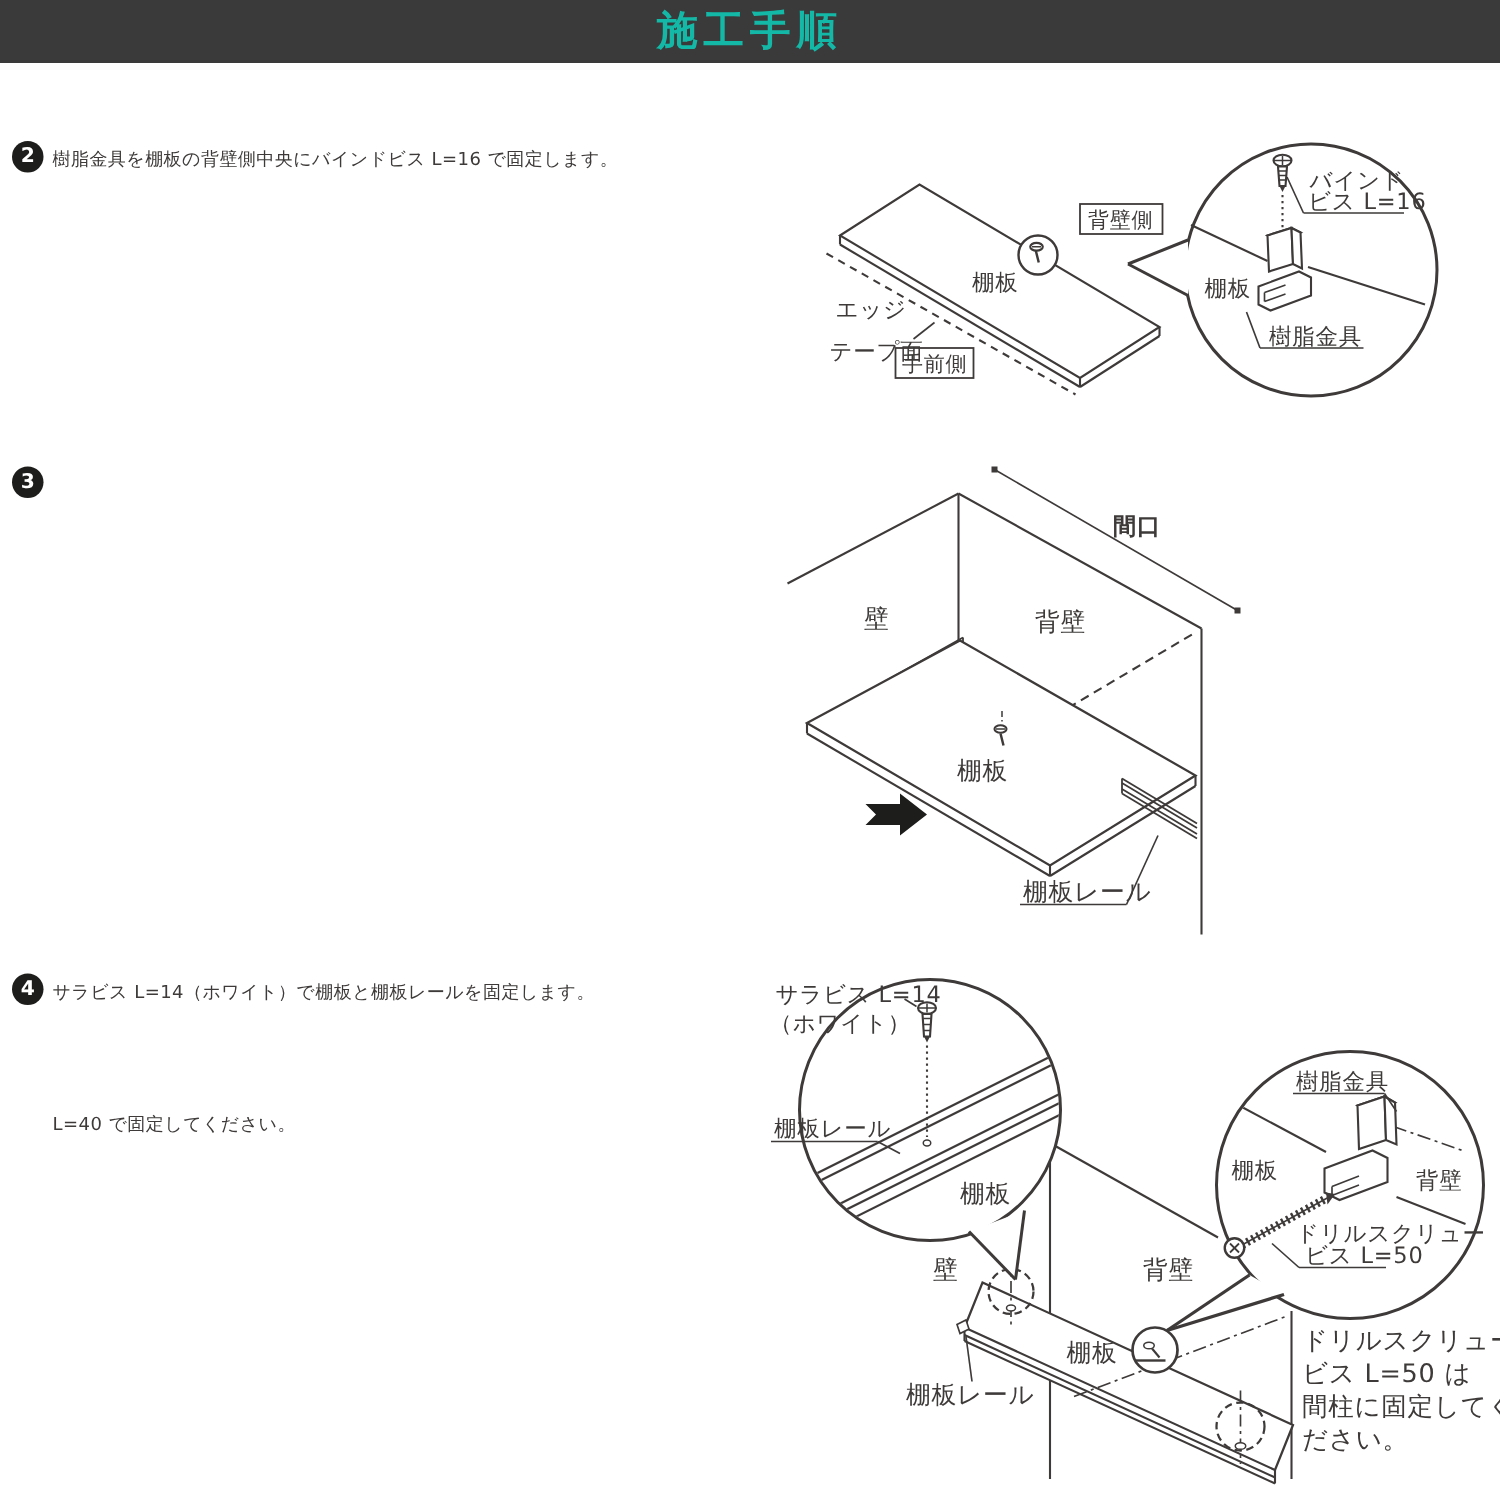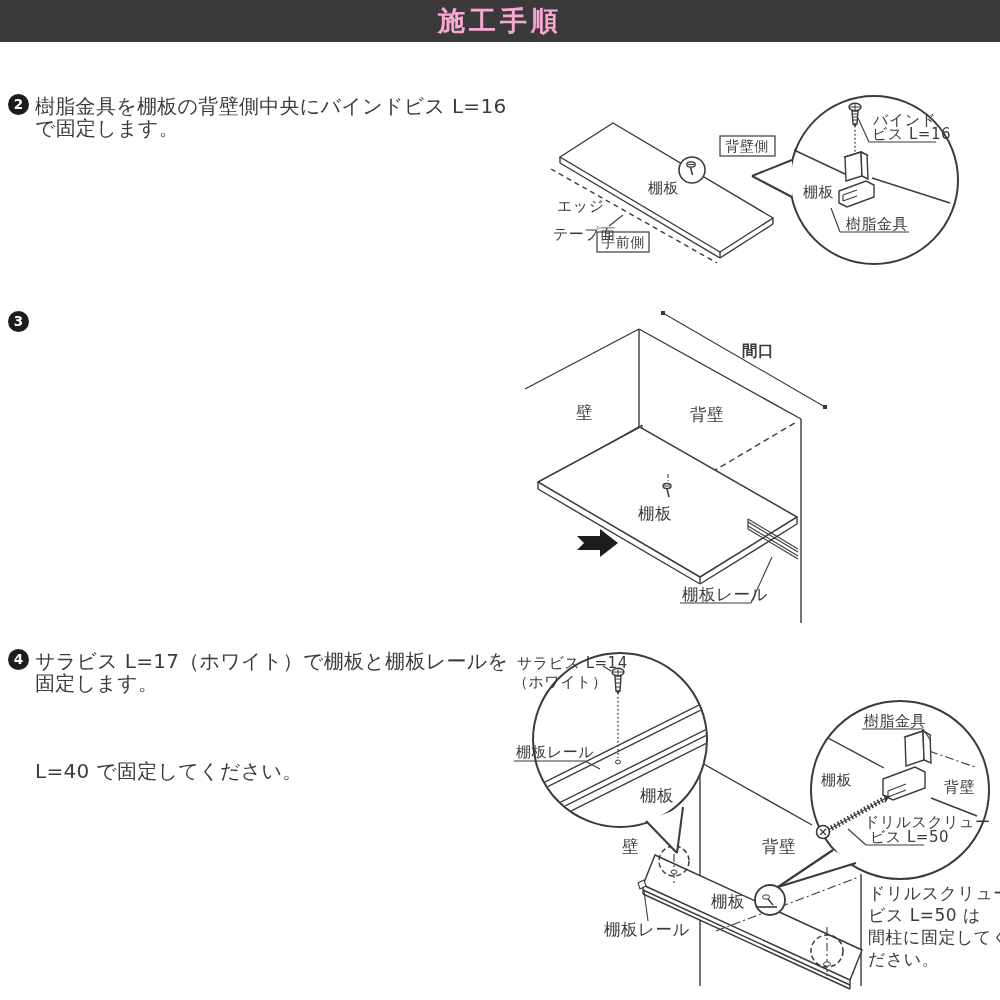--- a/index.html
+++ b/index.html
@@ -1,24 +1,24 @@
 <!DOCTYPE html>
 <html><head>
 <meta charset="utf-8">
 <style>
   html,body{margin:0;padding:0;background:#fff;}
   .page{position:relative;width:1000px;height:1000px;background:#ffffff;overflow:hidden;
         font-family:"DejaVu Sans","Liberation Sans",sans-serif;color:#3d3a39;}
   .header-bar{position:absolute;left:0;top:0;width:1000px;height:42px;background:#3a3a3a;}
-  .header-title{width:100%;text-align:center;color:#f9a8d4;font-size:27px;font-weight:bold;
+  .header-title{width:100%;text-align:center;color:#14b8a6;font-size:27px;font-weight:bold;
         line-height:42px;letter-spacing:4px;}
   .step-row{position:absolute;display:flex;align-items:flex-start;}
   .badge{flex:0 0 auto;width:21px;height:21px;border-radius:50%;background:#1d1d1b;color:#fff;
         font-size:13.5px;font-weight:bold;text-align:center;line-height:21px;margin-right:6px;}
-  .step-text{font-size:20px;line-height:22px;letter-spacing:0.3px;padding-top:1px;white-space:pre-line;}
+  .step-text{font-size:12px;line-height:22px;letter-spacing:0.3px;padding-top:1px;white-space:pre-line;}
   .diagram-svg{position:absolute;left:0;top:0;}
   svg text{font-family:"DejaVu Sans","Liberation Sans",sans-serif;fill:#3d3a39;font-size:15px;letter-spacing:0.5px;}
   svg .lbl-big{font-size:16.5px;}
   svg .lbl-bold{font-weight:bold;font-size:15.5px;}
   svg .note-text{font-size:17px;}
   svg .boxed{font-size:14px;}
 </style>
 </head>
 <body>
 
@@ -32,21 +32,21 @@
     <div class="badge">2</div>
     <div class="step-text">樹脂金具を棚板の背壁側中央にバインドビス L=16 で固定します。</div>
   </div>
 
   <div class="step-row" style="left:8px;top:311px;width:520px;">
     <div class="badge">3</div>
   </div>
 
   <div class="step-row" style="left:8px;top:649px;width:520px;">
     <div class="badge">4</div>
-    <div class="step-text"><span>サラビス L=17（ホワイト）で棚板と棚板レールを固定します。</span><br>
+    <div class="step-text"><span>サラビス L=14（ホワイト）で棚板と棚板レールを固定します。</span><br>
       <br>
       <span>L=40 で固定してください。</span></div>
   </div>
 
   <svg class="diagram-svg" width="1000" height="1000" viewBox="0 0 1000 1000">
     <defs>
       <clipPath id="clipLeftDetail">
           <circle cx="620" cy="740" r="86"></circle>
         </clipPath>
       <clipPath id="clipRightDetail">

